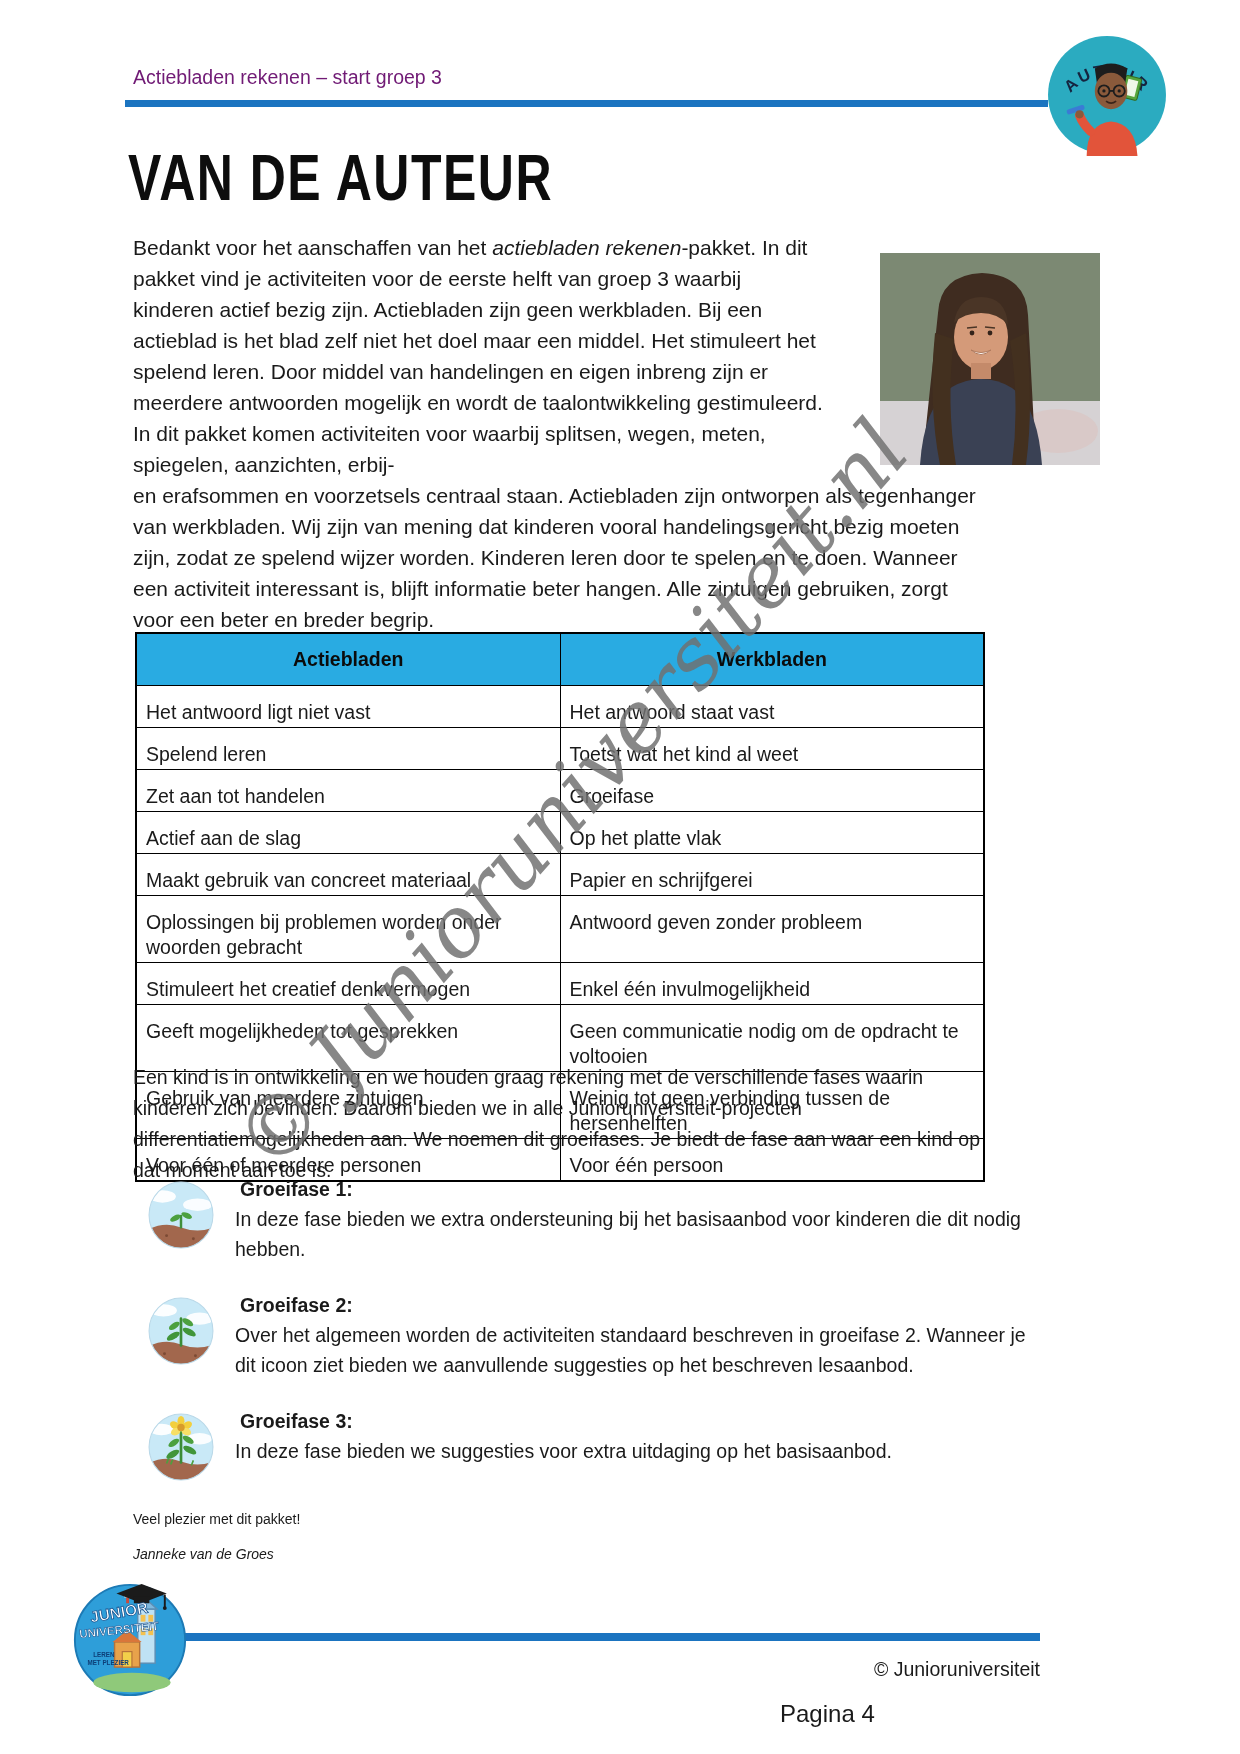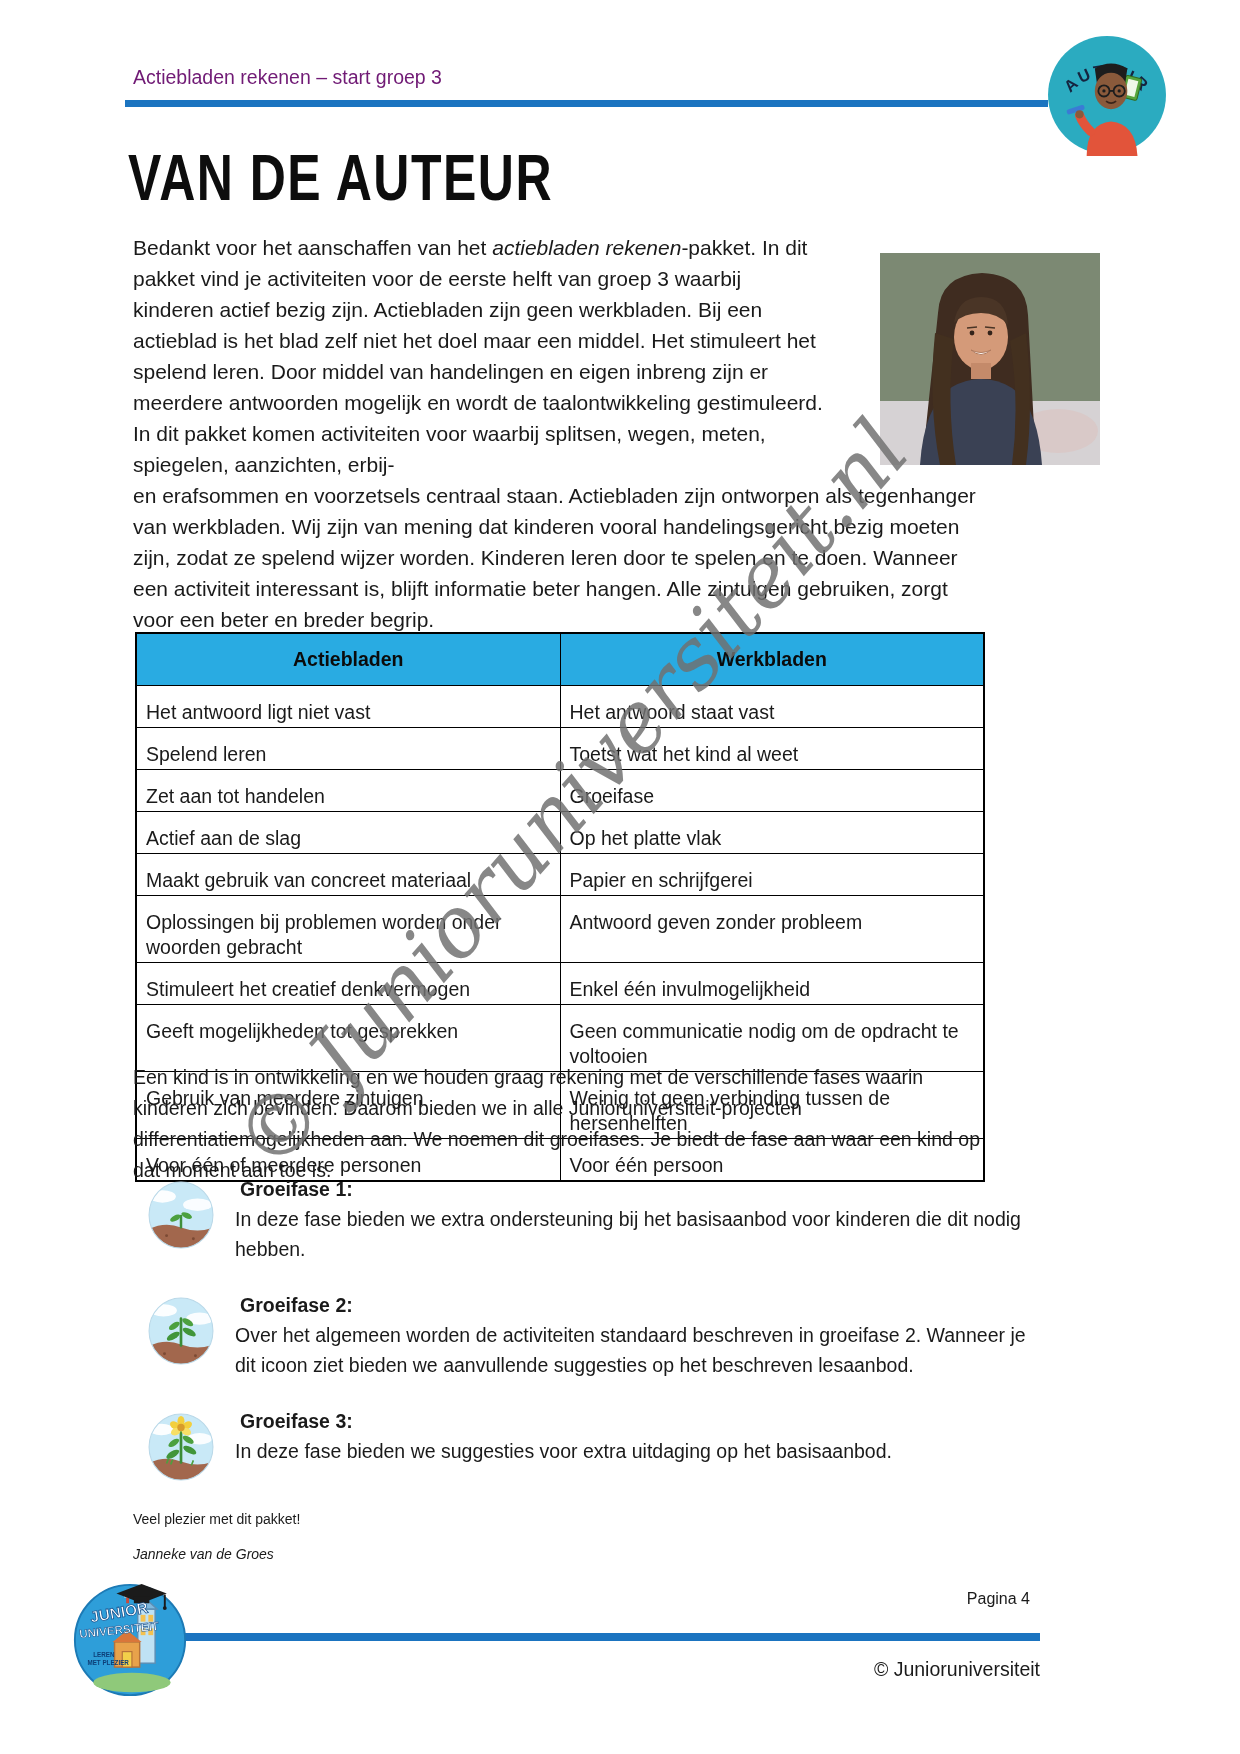--- a/index.html
+++ b/index.html
@@ -51,21 +51,21 @@
   .watermark{
     position:absolute;left:90px;top:748px;width:960px;text-align:center;
     font-family:"DejaVu Serif",serif;font-style:italic;
     font-size:84px;color:rgba(112,112,112,0.84);
     transform:rotate(-48.5deg);pointer-events:none;z-index:6;white-space:nowrap;
   }
   
   .footer-rule{position:absolute;left:135px;top:1633px;width:905px;height:8px;background:#1b74c0;z-index:2;}
   .footer-logo{position:absolute;left:72px;top:1582px;width:116px;height:116px;z-index:3;}
   .footer-copy{position:absolute;left:135px;top:1658px;width:905px;text-align:right;font-size:19.5px;z-index:2;}
-  .footer-page{position:absolute;right:255px;left:auto;top:1590px;width:250px;text-align:right;font-size:16px;z-index:2;}
+  .footer-page{position:absolute;right:255px;left:auto;top:1700px;width:250px;font-size:24px;z-index:2;}
   .footer-page{right:auto;left:780px;}
 </style>
 </head>
 <body>
 
 <div class="page">
 
   <div class="header-text">Actiebladen rekenen – start groep 3</div>
   <div class="header-rule"></div>
 

